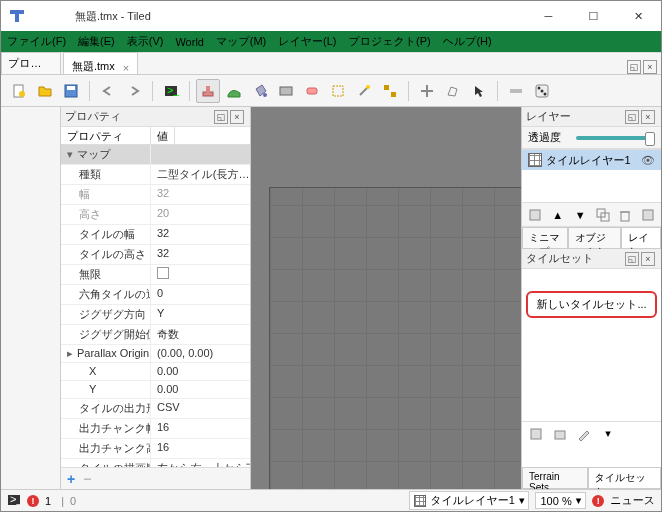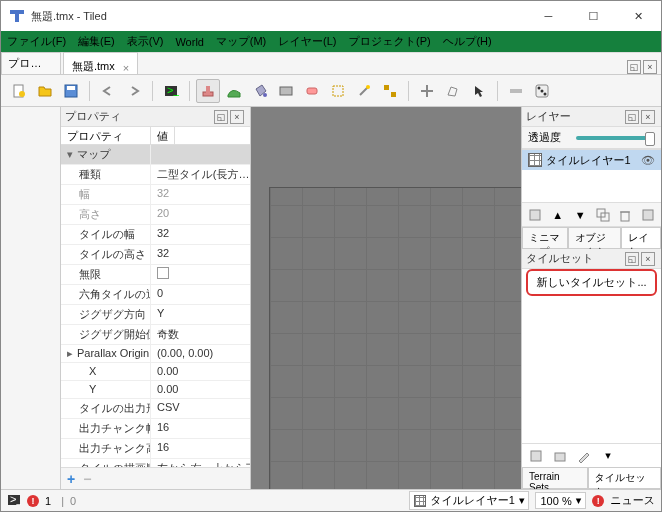--- a/index.html
+++ b/index.html
@@ -1,20 +1,20 @@
 <!DOCTYPE html>
 <html><head>
 <meta charset="utf-8">
 <style>
 *{box-sizing:border-box;margin:0;padding:0;font-family:"Meiryo UI","MS PGothic",sans-serif;font-size:11px;}
 body{background:#f0f0f0;overflow:hidden;}
 .window{width:662px;height:512px;background:#fff;border:1px solid #888;display:flex;flex-direction:column;}
 .titlebar{height:30px;display:flex;align-items:center;padding:0 0 0 8px;background:#fff;}
 .titlebar .logo{width:16px;height:16px;margin-right:6px;display:flex;align-items:center;justify-content:center;}
-.titlebar .title{flex:1;color:#333;}
+.titlebar .title{flex:1;color:#333;margin-left:44px;}
 .titlebar .winbtns{display:flex;}
 .titlebar .winbtn{width:45px;height:30px;display:flex;align-items:center;justify-content:center;color:#333;}
 .menubar{height:22px;display:flex;align-items:center;padding:0 0;background:#15803d;border-bottom:1px solid #ddd;}
 .menubar span{padding:2px 6px;cursor:default;}
 .tabs{height:22px;display:flex;align-items:flex-end;background:#f5f5f5;border-bottom:1px solid #ccc;}
 .tab-left{width:60px;height:22px;display:flex;align-items:center;padding:0 6px;border:1px solid #ccc;border-bottom:none;background:#f8f8f8;}
 .doc-tab{height:22px;display:flex;align-items:flex-end;padding:0 8px;border:1px solid #ccc;border-bottom:none;background:#fff;margin-left:2px;}
 .doc-tab .close{margin-left:8px;color:#888;}
 .panel-btns{display:flex;margin-left:auto;margin-right:4px;}
 .panel-btn{width:14px;height:14px;border:1px solid #999;margin-left:2px;display:flex;align-items:center;justify-content:center;font-size:9px;color:#555;}
@@ -51,21 +51,21 @@
 .layers-list{background:#fff;border-top:1px solid #ddd;border-bottom:1px solid #ddd;height:54px;}
 .layer-row{height:20px;display:flex;align-items:center;background:#c0d8f0;padding:0 6px;gap:4px;}
 .layer-row .gridicon{width:14px;height:14px;background:repeating-linear-gradient(0deg,#888 0 1px,transparent 1px 5px),repeating-linear-gradient(90deg,#888 0 1px,transparent 1px 5px),#fff;border:1px solid #666;}
 .layer-row .name{flex:1;}
 .layer-row .eye{color:#555;}
 .layer-tools{height:24px;display:flex;align-items:center;justify-content:center;gap:4px;padding:0 4px;border-bottom:1px solid #ddd;}
 .ltbtn{width:20px;height:20px;display:flex;align-items:center;justify-content:center;}
 .right-tabs{height:22px;display:flex;border-bottom:1px solid #ccc;background:#f0f0f0;}
 .rtab{padding:3px 6px;border:1px solid #ccc;border-bottom:none;background:#f8f8f8;font-size:10px;}
 .rtab.active{background:#fff;}
-.tileset-area{flex:1;background:#fff;display:flex;flex-direction:column;}
+.tileset-area{flex:1;background:#fff;display:flex;flex-direction:column;gap:22px;}
 .tileset-body{flex:1;display:flex;align-items:flex-start;justify-content:center;}
 .new-tileset-btn{padding:4px 8px;border:2px solid #d33;border-radius:6px;background:#fff;cursor:pointer;}
 .tileset-footer{height:24px;display:flex;align-items:center;gap:4px;padding:0 4px;border-top:1px solid #ddd;}
 .statusbar{height:22px;display:flex;align-items:center;padding:0 6px;background:#f5f5f5;border-top:1px solid #ccc;gap:6px;}
 .statusbar .err{width:12px;height:12px;background:#d33;border-radius:50%;color:#fff;display:flex;align-items:center;justify-content:center;font-size:9px;font-weight:bold;}
 .statusbar .combo{border:1px solid #ccc;padding:1px 4px;background:#fff;display:flex;align-items:center;gap:4px;}
 .statusbar .combo .gridicon{width:12px;height:12px;background:repeating-linear-gradient(0deg,#888 0 1px,transparent 1px 4px),repeating-linear-gradient(90deg,#888 0 1px,transparent 1px 4px),#fff;border:1px solid #666;}
 </style>
 </head>
 <body>

